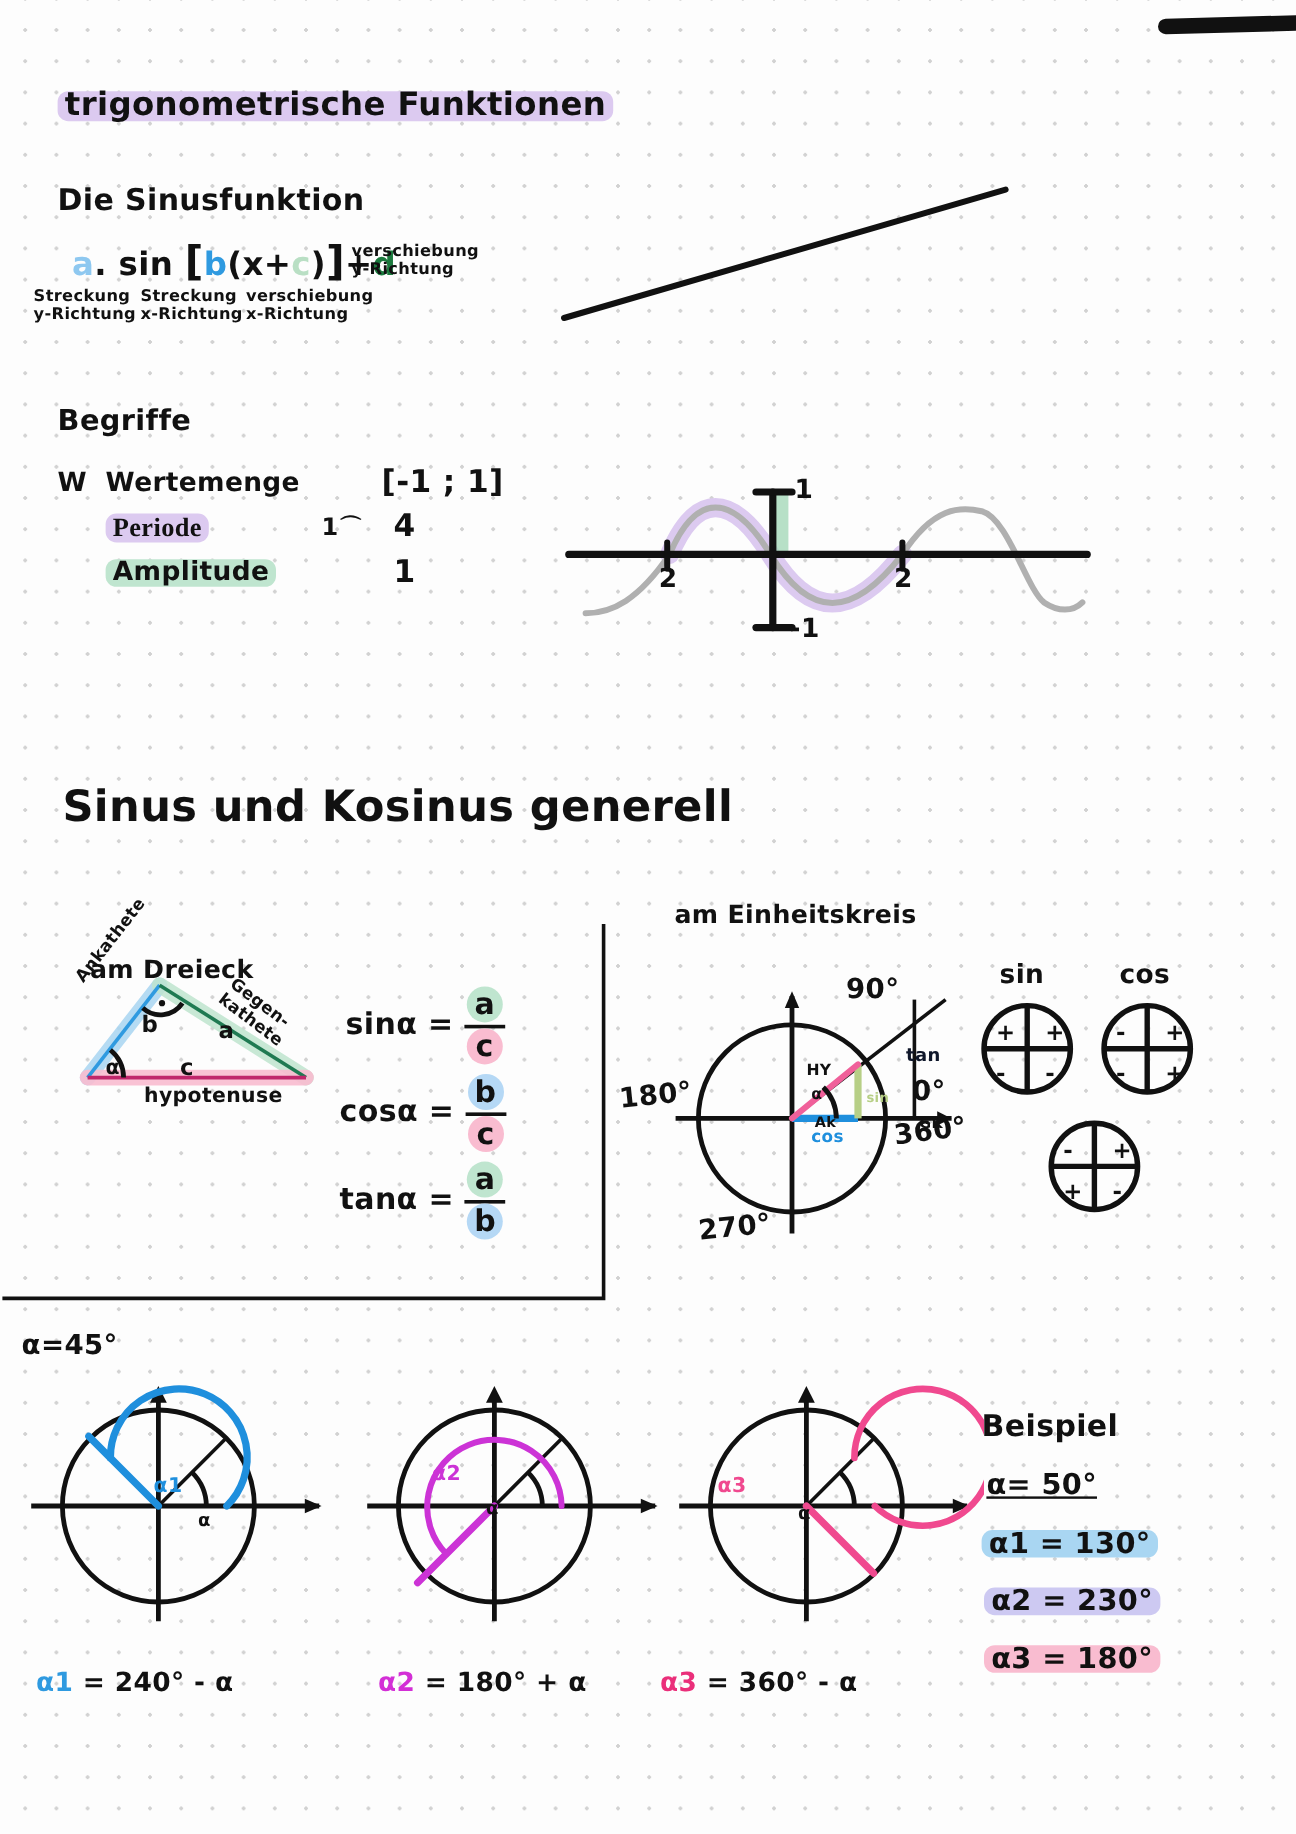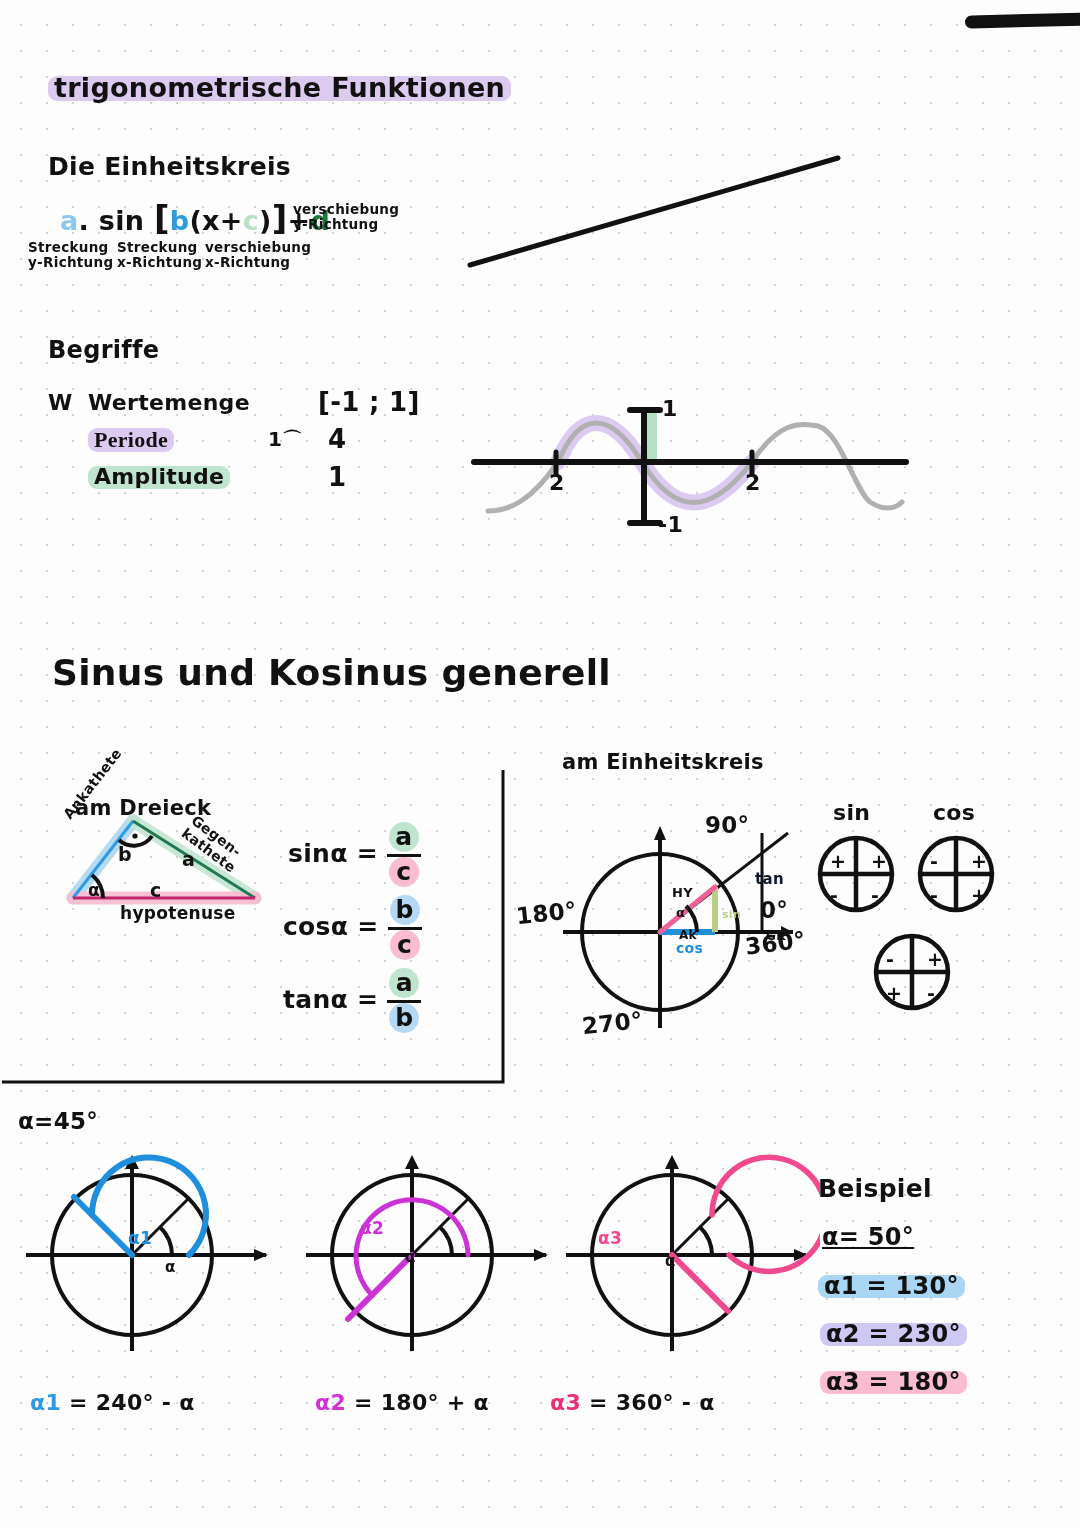--- a/index.html
+++ b/index.html
@@ -62,21 +62,21 @@
 </style>
 </head>
 <body>
 
 <div class="abs" id="topMark"></div>
 
 <div class="abs hw" id="title">
   <span class="hl hl-purple"><span>trigonometrische Funktionen</span></span>
 </div>
 
-<div class="abs hw" id="sub1">Die Einheitskreis</div>
+<div class="abs hw" id="sub1">Die Sinusfunktion</div>
 
 <div class="abs hw formula" style="top:198px;left:60px;">
   <span class="c-lblue">a</span><span>.</span>
   <span>sin</span>
   <span style="font-size:34px;">[</span><span class="c-blue">b</span><span>(</span><span>x+</span><span class="c-lgreen">c</span><span>)</span><span style="font-size:34px;">]</span><span>+</span><span class="c-dgreen">d</span>
 </div>
 
 <div class="abs hw small" style="top:202px;left:293px;">
   <div>verschiebung</div>
   <div>y-Richtung</div>

